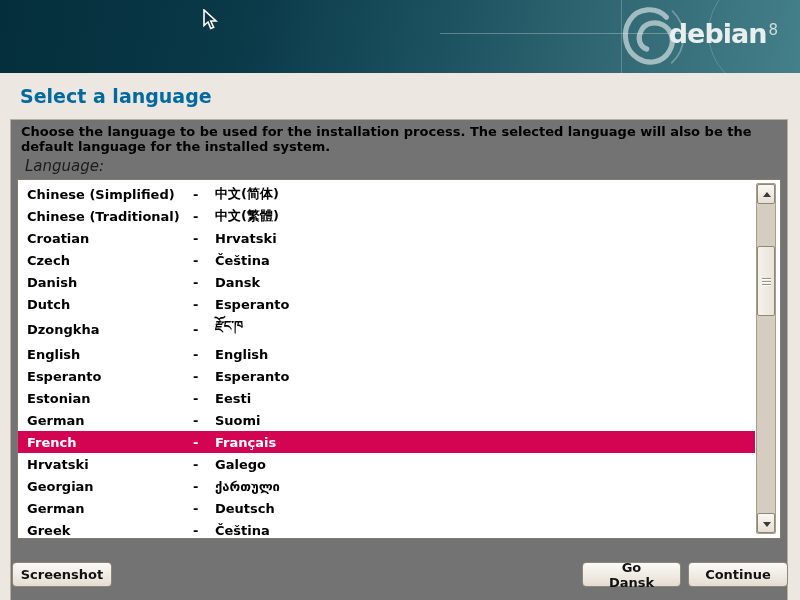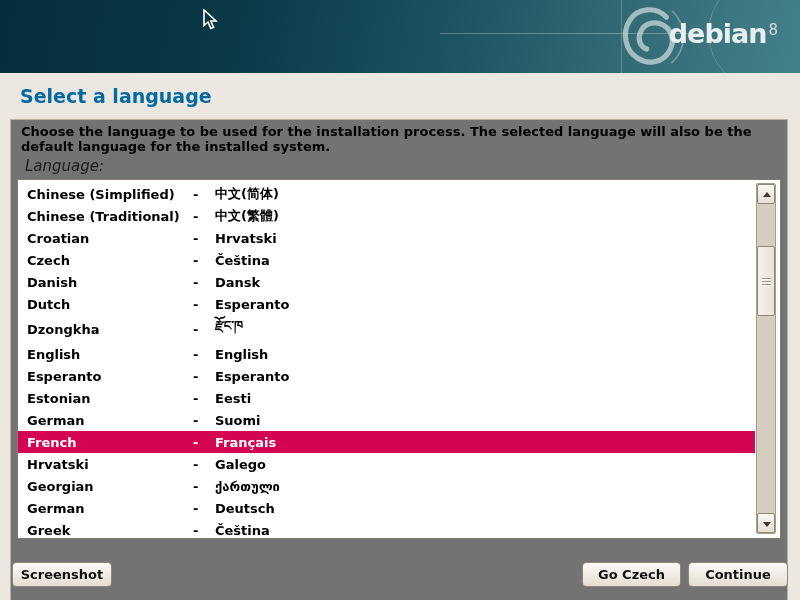--- a/index.html
+++ b/index.html
@@ -217,14 +217,14 @@
         <div class="grip" style="top:37px"></div>
       </div>
       <div class="sb-btn down">
           <div class="sb-arrow"></div>
         </div>
     </div>
   </div>
 </div>
 
 <button class="btn btn-screenshot">Screenshot</button>
-<button class="btn btn-goback">Go Czech</button>
+<button class="btn btn-goback">Go Dansk</button>
 <button class="btn btn-continue">Continue</button>
 
 </body></html>

